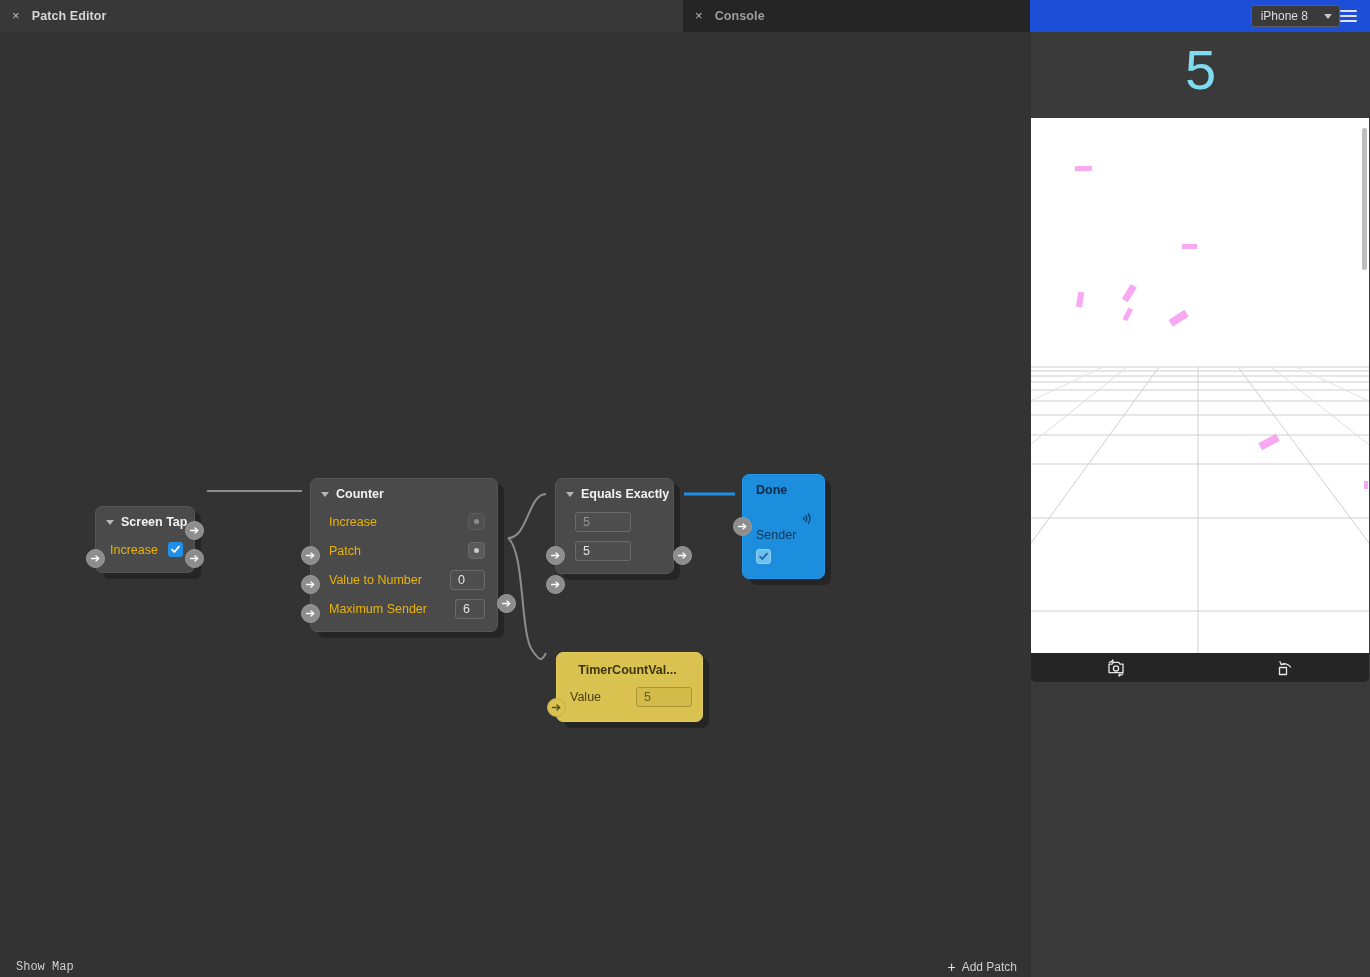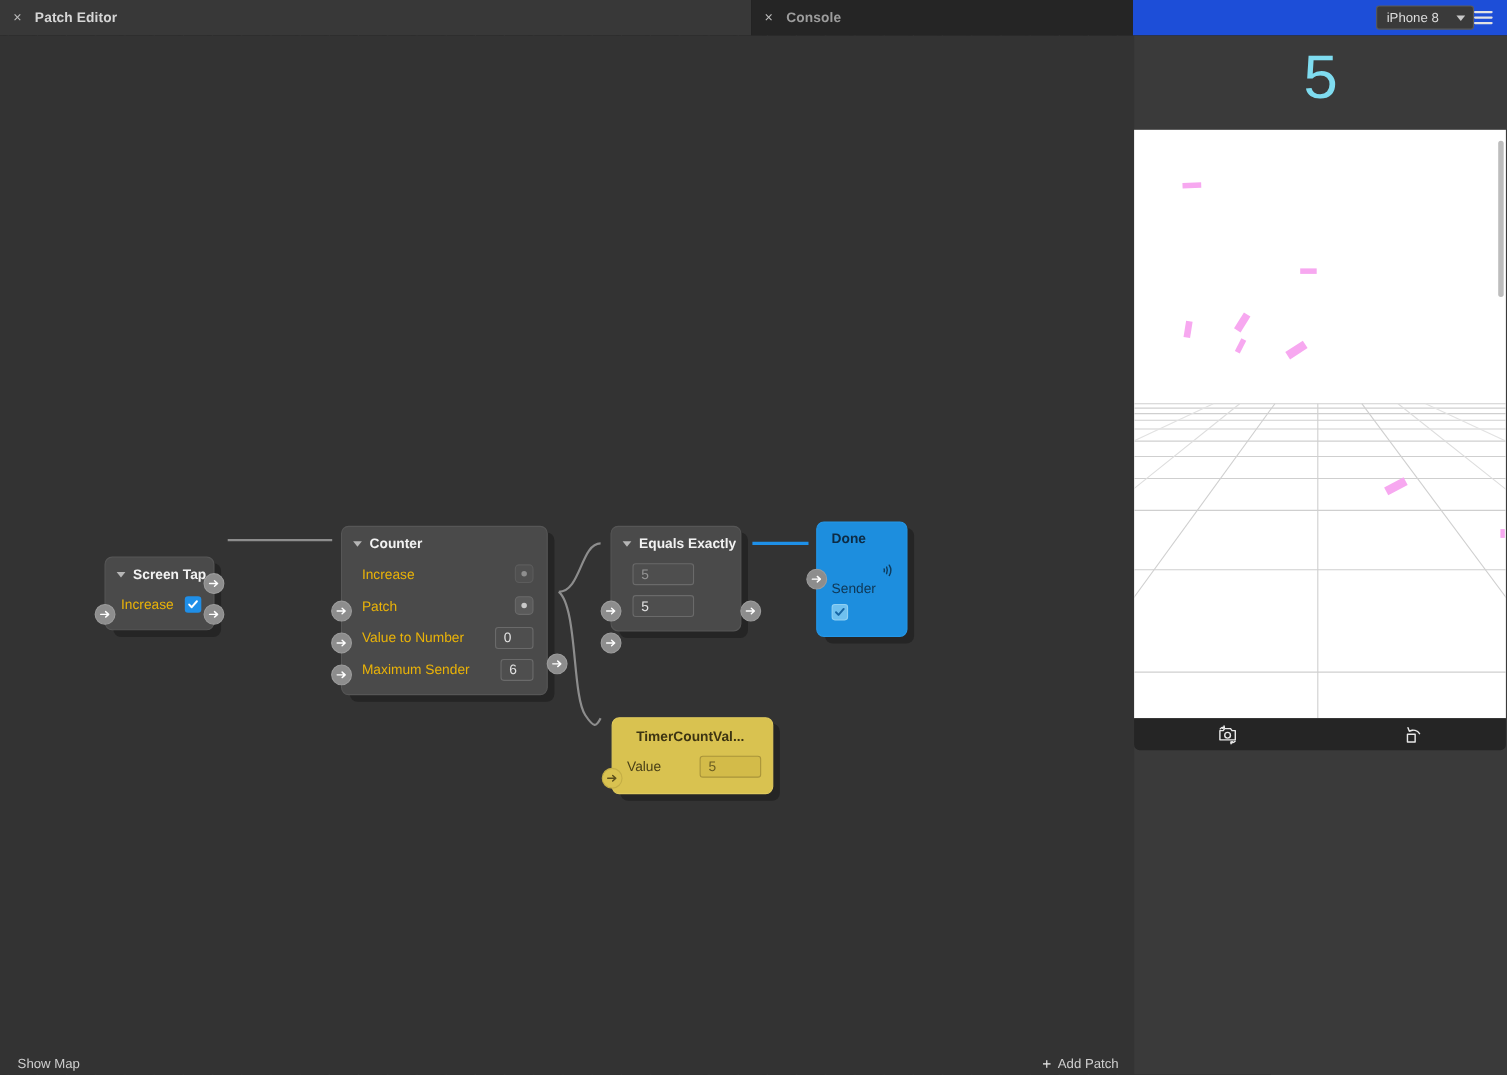--- a/index.html
+++ b/index.html
@@ -110,20 +110,21 @@
     pointer-events: none;
   }
 
   #show-map {
     position: absolute;
     left: 16px; bottom: 3px;
     font-size: 12px;
     color: #cfcfcf;
     z-index: 5;
     cursor: pointer;
+    font-family: Liberation Mono, monospace;
   }
   #add-patch {
     position: absolute;
     right: 14px; bottom: 3px;
     font-size: 12px;
     color: #cfcfcf;
     z-index: 5;
     display: flex; align-items: center; gap: 6px;
     cursor: pointer;
   }

